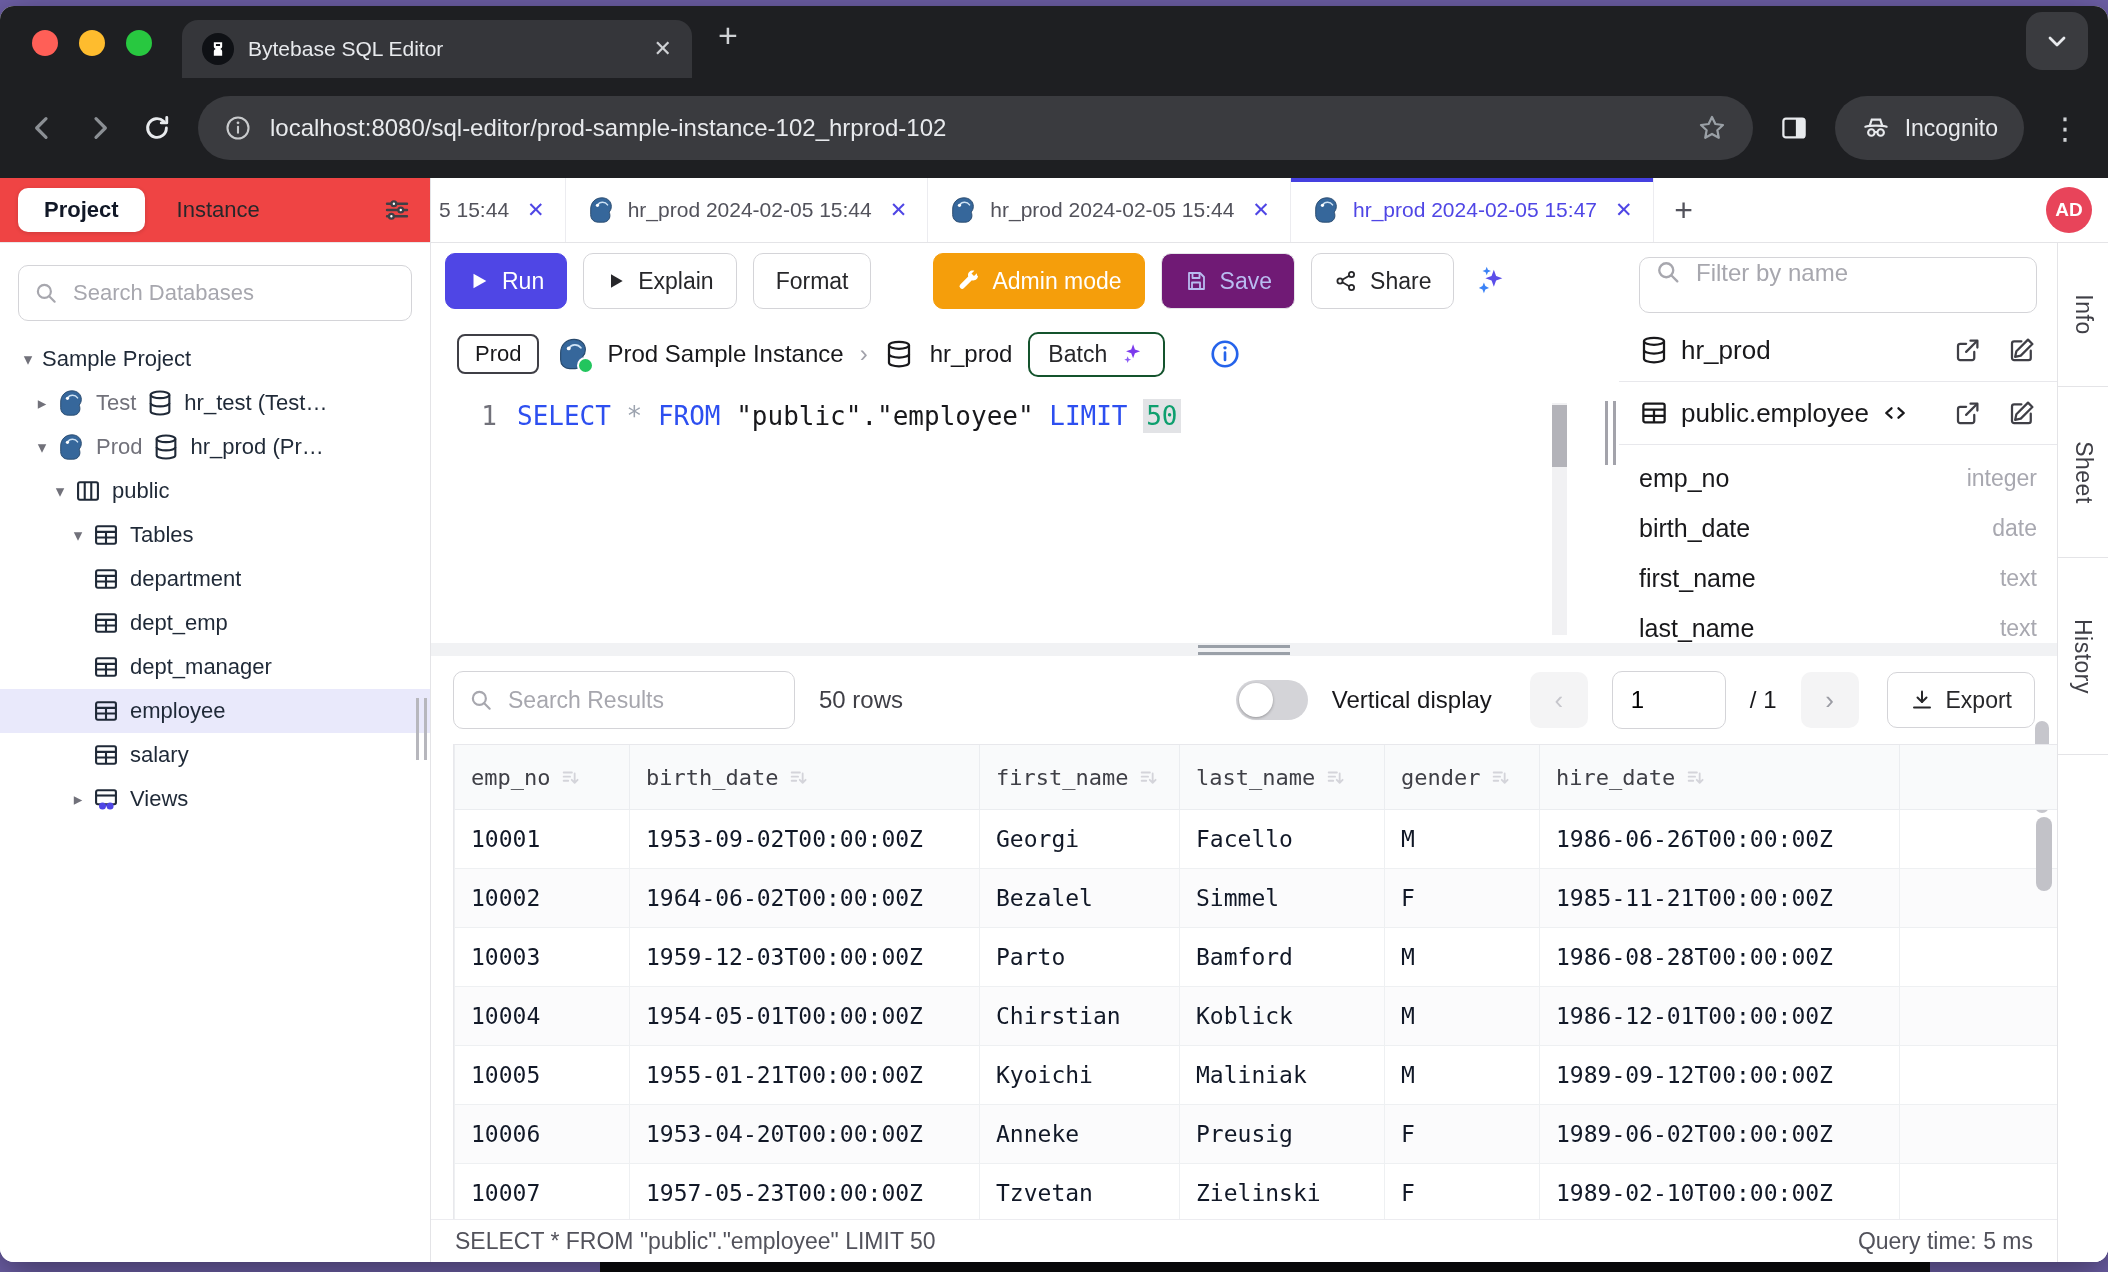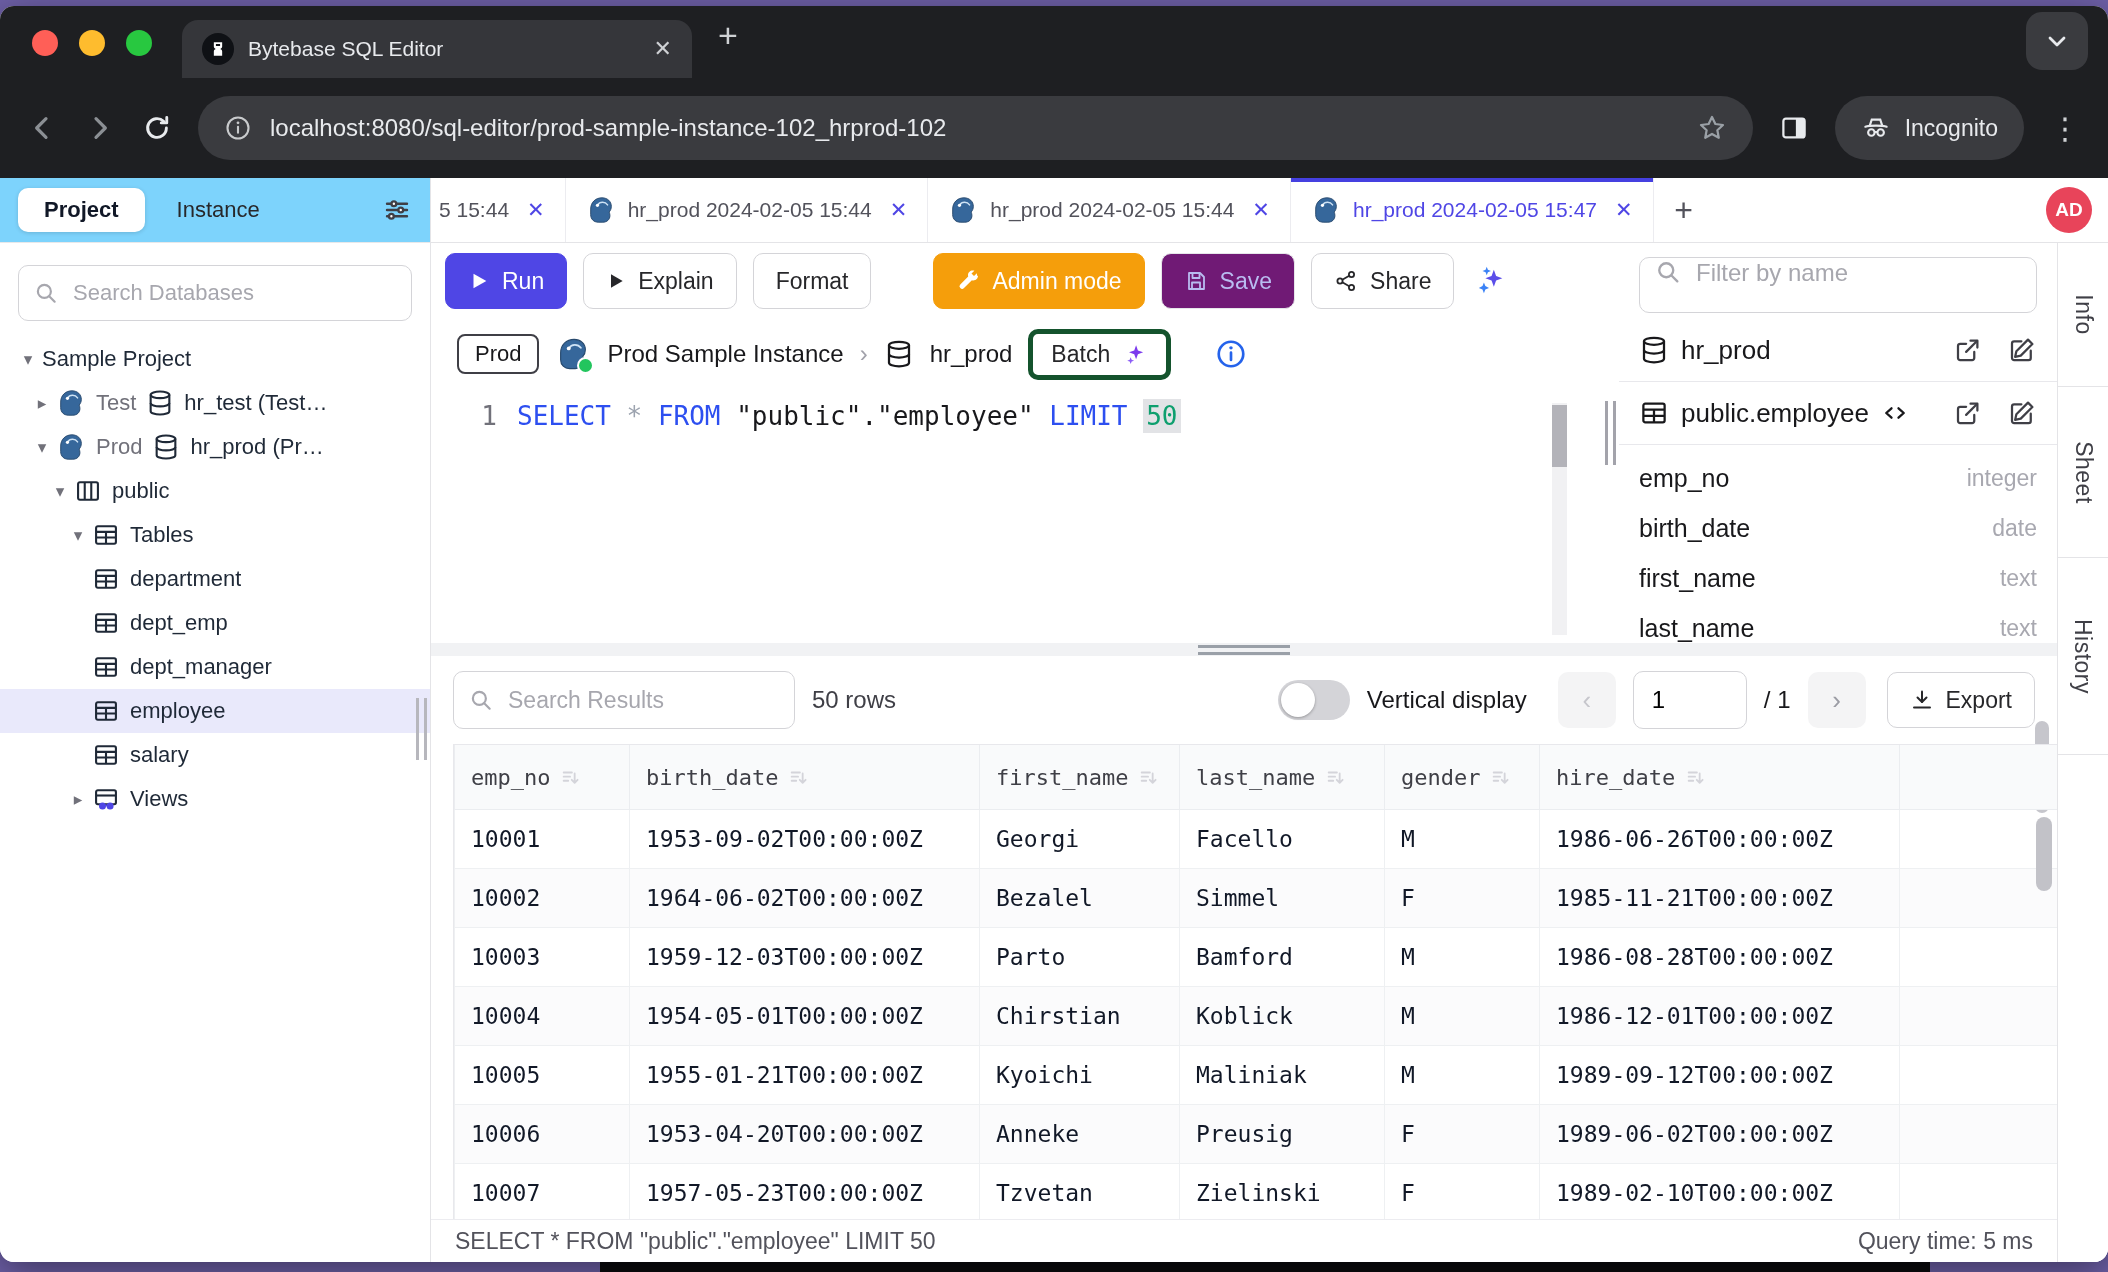--- a/index.html
+++ b/index.html
@@ -27,21 +27,21 @@
   .urlpill{flex:1;height:64px;background:#3a3b3f;border-radius:32px;display:flex;align-items:center;padding:0 26px;gap:18px;min-width:0;}
   .urltext{color:#e8eaed;font-size:24px;white-space:nowrap;overflow:hidden;flex:1;}
   .incog{height:64px;background:#3a3b3f;border-radius:32px;display:flex;align-items:center;gap:14px;padding:0 26px;color:#e8eaed;font-size:23px;}
   .dots{color:#cfd1d4;font-size:30px;letter-spacing:2px;}
 
   
   .app{flex:1;display:flex;min-height:0;background:#fff;}
 
   
   .sidebar{width:430px;flex:none;border-right:1px solid #e4e4e7;display:flex;flex-direction:column;position:relative;min-height:0;}
-  .sb-header{height:64px;flex:none;background:#7dd3fc;border-bottom:1px solid #e8e8ea;display:flex;align-items:center;padding:0 18px;gap:6px;}
+  .sb-header{height:64px;flex:none;background:#ef4444;border-bottom:1px solid #e8e8ea;display:flex;align-items:center;padding:0 18px;gap:6px;}
   .sb-tab{padding:9px 26px;font-size:22px;color:#27272a;border-radius:10px;}
   .sb-tab.active{background:#fff;font-weight:600;color:#111827;box-shadow:0 1px 4px rgba(0,0,0,.15);}
   .sb-gear{margin-left:auto;color:#3f3f46;display:flex;}
   .sb-search{margin:22px 18px 12px;height:54px;border:1px solid #d4d4d8;border-radius:10px;display:flex;align-items:center;
              padding:0 14px;gap:12px;color:#a1a1aa;}
   .sb-search input{border:0;outline:0;flex:1;font-size:22px;color:#27272a;font-family:inherit;background:transparent;}
   .sb-search input::placeholder{color:#a7a7ae;}
   .tree{flex:1;overflow:hidden;padding-top:4px;}
   .tree-item{height:44px;display:flex;align-items:center;font-size:22px;color:#1f2937;white-space:nowrap;overflow:hidden;}
   .tree-item.selected{background:#e9e9fb;}
@@ -77,21 +77,21 @@
   .btn-run{background:#4f46e5;border-color:#4f46e5;color:#fff;}
   .btn-admin{background:#f59e0b;border-color:#f59e0b;color:#fff;margin-left:46px;}
   .btn-save{background:#701a75;border-color:#e6e6ea;color:#b9bcf0;}
   .sparkle-btn{display:flex;margin-left:4px;}
 
   .crumbs{height:70px;flex:none;display:flex;align-items:center;padding:0 26px;gap:16px;font-size:24px;color:#18181b;}
   .chip-env{border:2px solid #3f3f46;border-radius:8px;padding:5px 16px;font-size:22px;color:#18181b;}
   .pgwrap{position:relative;display:flex;}
   .pgdot{position:absolute;right:-3px;bottom:-2px;width:13px;height:13px;border-radius:50%;background:#22c55e;border:2px solid #fff;}
   .crumb-sep{color:#a1a1aa;font-size:24px;}
-  .chip-batch{border:5px solid #14532d;border-radius:10px;padding:7px 18px;display:flex;align-items:flex-end;gap:12px;font-size:23px;color:#27272a;}
+  .chip-batch{border:2px solid #14532d;border-radius:10px;padding:7px 18px;display:flex;align-items:center;gap:12px;font-size:23px;color:#27272a;}
 
   .code{flex:1;display:flex;padding-top:12px;font-family:"DejaVu Sans Mono",monospace;font-size:26px;min-height:0;}
   .gutter{width:66px;flex:none;text-align:right;padding-right:20px;color:#71717a;}
   .codeline{white-space:pre;}
   .tok-keyword{color:#2d4ff0;}
   .tok-operator{color:#9ca3af;}
   .tok-identifier{color:#18181b;}
   .tok-number-highlight{color:#0e9f6e;background:#e2e3e6;padding:2px 3px;}
   .code-scrolltrack{position:absolute;right:34px;top:160px;bottom:8px;width:15px;background:#f1f1f3;}
   .code-scrollthumb{position:absolute;top:2px;left:0;width:15px;height:62px;background:#b3b3b9;}
@@ -119,21 +119,21 @@
   .tabstrip{width:50px;flex:none;border-left:1px solid #e4e4e7;display:flex;flex-direction:column;background:#fff;}
   .vtab{display:flex;align-items:center;justify-content:center;border-bottom:1px solid #e4e4e7;}
   .vtab span{transform:rotate(90deg);white-space:nowrap;font-size:23px;color:#3f3f46;letter-spacing:.5px;}
   .vtab.h143{height:143px}.vtab.h170{height:170px}.vtab.h196{height:196px}
 
   
   .hdivider{height:13px;flex:none;background:#f1f2f4;display:flex;align-items:center;justify-content:center;}
   .hgrip{display:flex;flex-direction:column;gap:4px;width:92px;}
   .hgrip i{display:block;height:3px;background:#9aa0a8;}
   .results{flex:1;display:flex;flex-direction:column;min-height:0;}
-  .res-toolbar{height:88px;flex:none;display:flex;align-items:center;padding:0 22px;gap:17px;}
+  .res-toolbar{height:88px;flex:none;display:flex;align-items:center;padding:0 22px;gap:24px;}
   .res-search{width:312px;height:56px;border:1px solid #d4d4d8;border-radius:10px;display:flex;align-items:center;
               padding:0 14px;gap:12px;color:#a7a7ae;}
   .res-search input{border:0;outline:0;flex:1;font-size:23px;font-family:inherit;background:transparent;min-width:0;}
   .res-search input::placeholder{color:#a7a7ae;}
   .rows-label{font-size:24px;color:#3f3f46;}
   .spacer{flex:1;}
   .toggle{width:72px;height:40px;border-radius:20px;background:#d4d4d8;position:relative;flex:none;}
   .toggle .knob{position:absolute;left:3px;top:3px;width:34px;height:34px;border-radius:50%;background:#fff;box-shadow:0 1px 3px rgba(0,0,0,.3);}
   .toggle-label{font-size:24px;color:#18181b;margin-right:14px;}
   .pg-btn{width:58px;height:56px;border-radius:10px;background:#f4f4f5;display:flex;align-items:center;justify-content:center;font-size:26px;}

